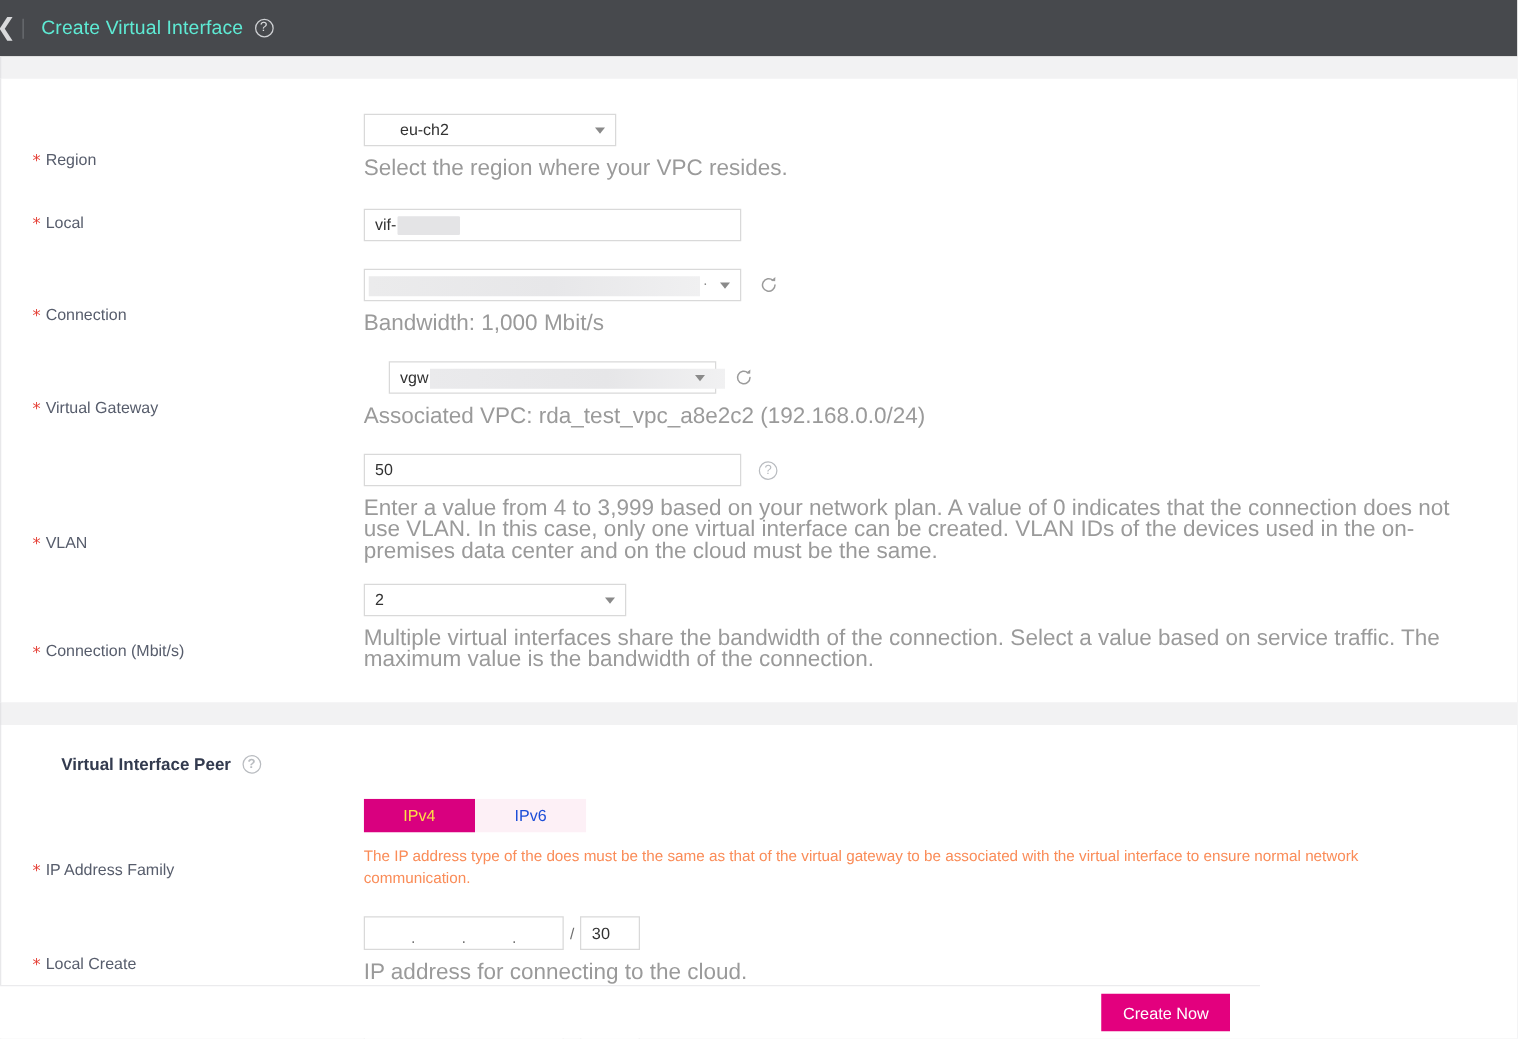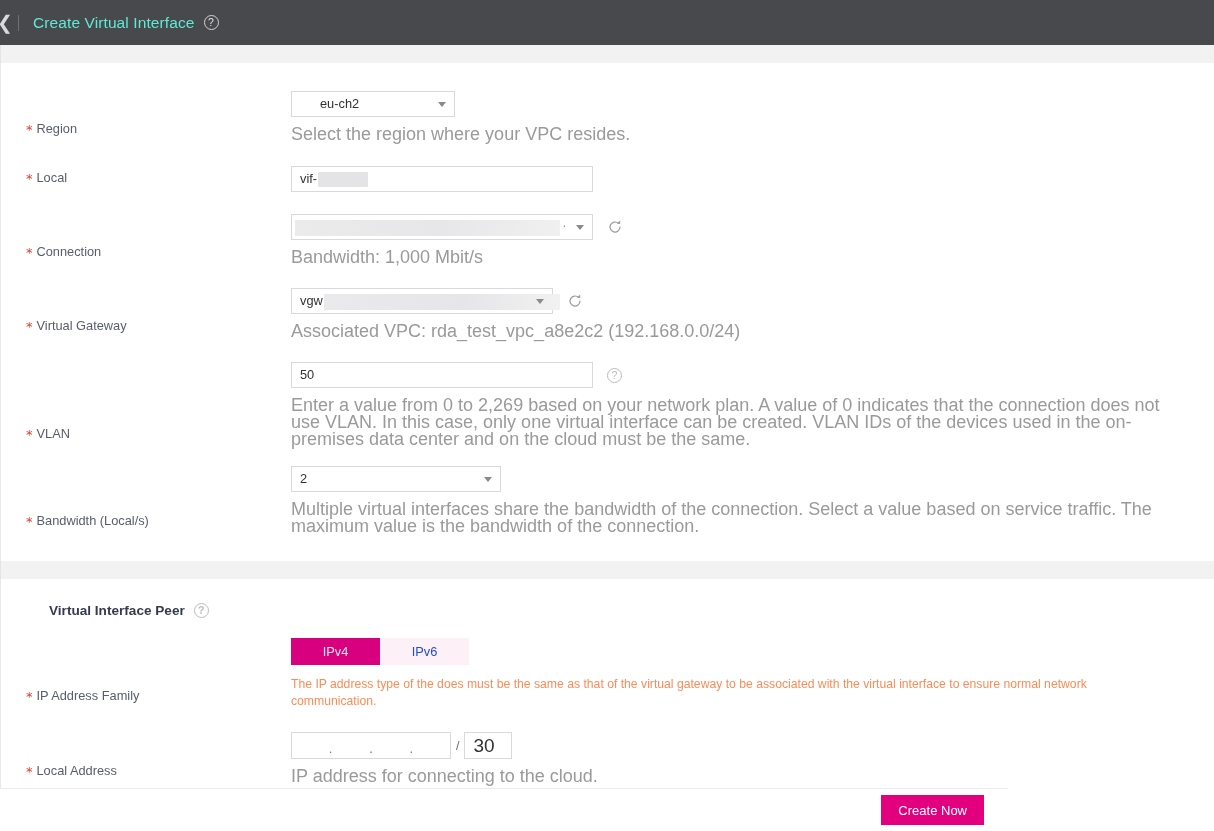--- a/index.html
+++ b/index.html
@@ -120,24 +120,24 @@
   .select { cursor: pointer; padding-right: 24px; }
   .caret {
     position: absolute;
     right: 8px; top: 50%;
     margin-top: -2px;
     width: 0; height: 0;
     border-left: 4.5px solid transparent;
     border-right: 4.5px solid transparent;
     border-top: 5px solid #8a8a8a;
   }
-  .w-region    { width: 164px; padding-left: 28px; }
+  .w-region    { width: 202px; padding-left: 28px; }
   .w-name      { width: 302px; }
   .w-conn      { width: 302px; }
-  .w-vgw       { width: 262px; }
+  .w-vgw       { width: 262px; margin-left: 20px; }
   .w-vlan      { width: 302px; }
   .w-bw        { width: 210px; }
 
   
   .redact {
     background: #e4e4e6;
     display: inline-block;
     height: 15px;
     border-radius: 1px;
   }
@@ -215,21 +215,21 @@
     display: flex;
     align-items: center;
     justify-content: center;
     font-size: 12.8px;
     cursor: pointer;
     color: #1d4ed8;
     background: #fdf0f6;
   }
   .seg-item.active {
     background: #d9007f;
-    color: #e5e5e5;
+    color: #fde047;
   }
 
   
   .ip-group { display: flex; align-items: center; }
   .ip-box {
     width: 160px; height: 27px;
     border: 1px solid #d9d9d9;
     background: #fff;
     display: flex;
     align-items: center;
@@ -251,21 +251,21 @@
   }
   .slash {
     margin: 0 5px 0 5px;
     color: #6d6d6d;
     font-size: 12.5px;
   }
   .mask-box {
     width: 48px; height: 27px;
     border: 1px solid #d9d9d9;
     background: #fff;
-    font-size: 19px;
+    font-size: 13px;
     color: #323232;
     line-height: 25px;
     padding-left: 8px;
     cursor: text;
   }
 
   
   .footer {
     position: absolute;
     left: 0; bottom: 0;
@@ -396,29 +396,29 @@
         <div class="label">
           <span class="req">*</span><span>VLAN</span>
         </div>
         <div class="field">
           <div class="ctl-line">
             <div class="input w-vlan">
               <span>50</span>
             </div>
             <span class="help-circle help-after">?</span>
           </div>
-          <div class="hint">Enter a value from 0 to 2,269 based on your network plan. A value of 0 indicates that the connection does not use VLAN. In this case, only one virtual interface can be created. VLAN IDs of the devices used in the on-premises data center and on the cloud must be the same.</div>
+          <div class="hint">Enter a value from 4 to 3,999 based on your network plan. A value of 0 indicates that the connection does not use VLAN. In this case, only one virtual interface can be created. VLAN IDs of the devices used in the on-premises data center and on the cloud must be the same.</div>
         </div>
       </div>
 
       <div class="gap-md"></div>
 
       <div class="row">
         <div class="label">
-          <span class="req">*</span><span>Bandwidth (Local/s)</span>
+          <span class="req">*</span><span>Connection (Mbit/s)</span>
         </div>
         <div class="field">
           <div class="ctl-line">
             <div class="select w-bw">
               <span>2</span>
               <span class="caret"></span>
             </div>
           </div>
           <div class="hint">Multiple virtual interfaces share the bandwidth of the connection. Select a value based on service traffic. The maximum value is the bandwidth of the connection.</div>
         </div>
@@ -445,21 +445,21 @@
             <div class="seg-item">IPv6</div>
           </div>
           <div class="hint-warn">The IP address type of the does must be the same as that of the virtual gateway to be associated with the virtual interface to ensure normal network communication.</div>
         </div>
       </div>
 
       <div class="gap-lg"></div>
 
       <div class="row">
         <div class="label">
-          <span class="req">*</span><span>Local Address</span>
+          <span class="req">*</span><span>Local Create</span>
         </div>
         <div class="field">
           <div class="ip-group">
             <div class="ip-box">
               <span class="ip-seg"></span>
               <span class="ip-dot">.</span>
               <span class="ip-seg"></span>
               <span class="ip-dot">.</span>
               <span class="ip-seg"></span>
               <span class="ip-dot">.</span>

